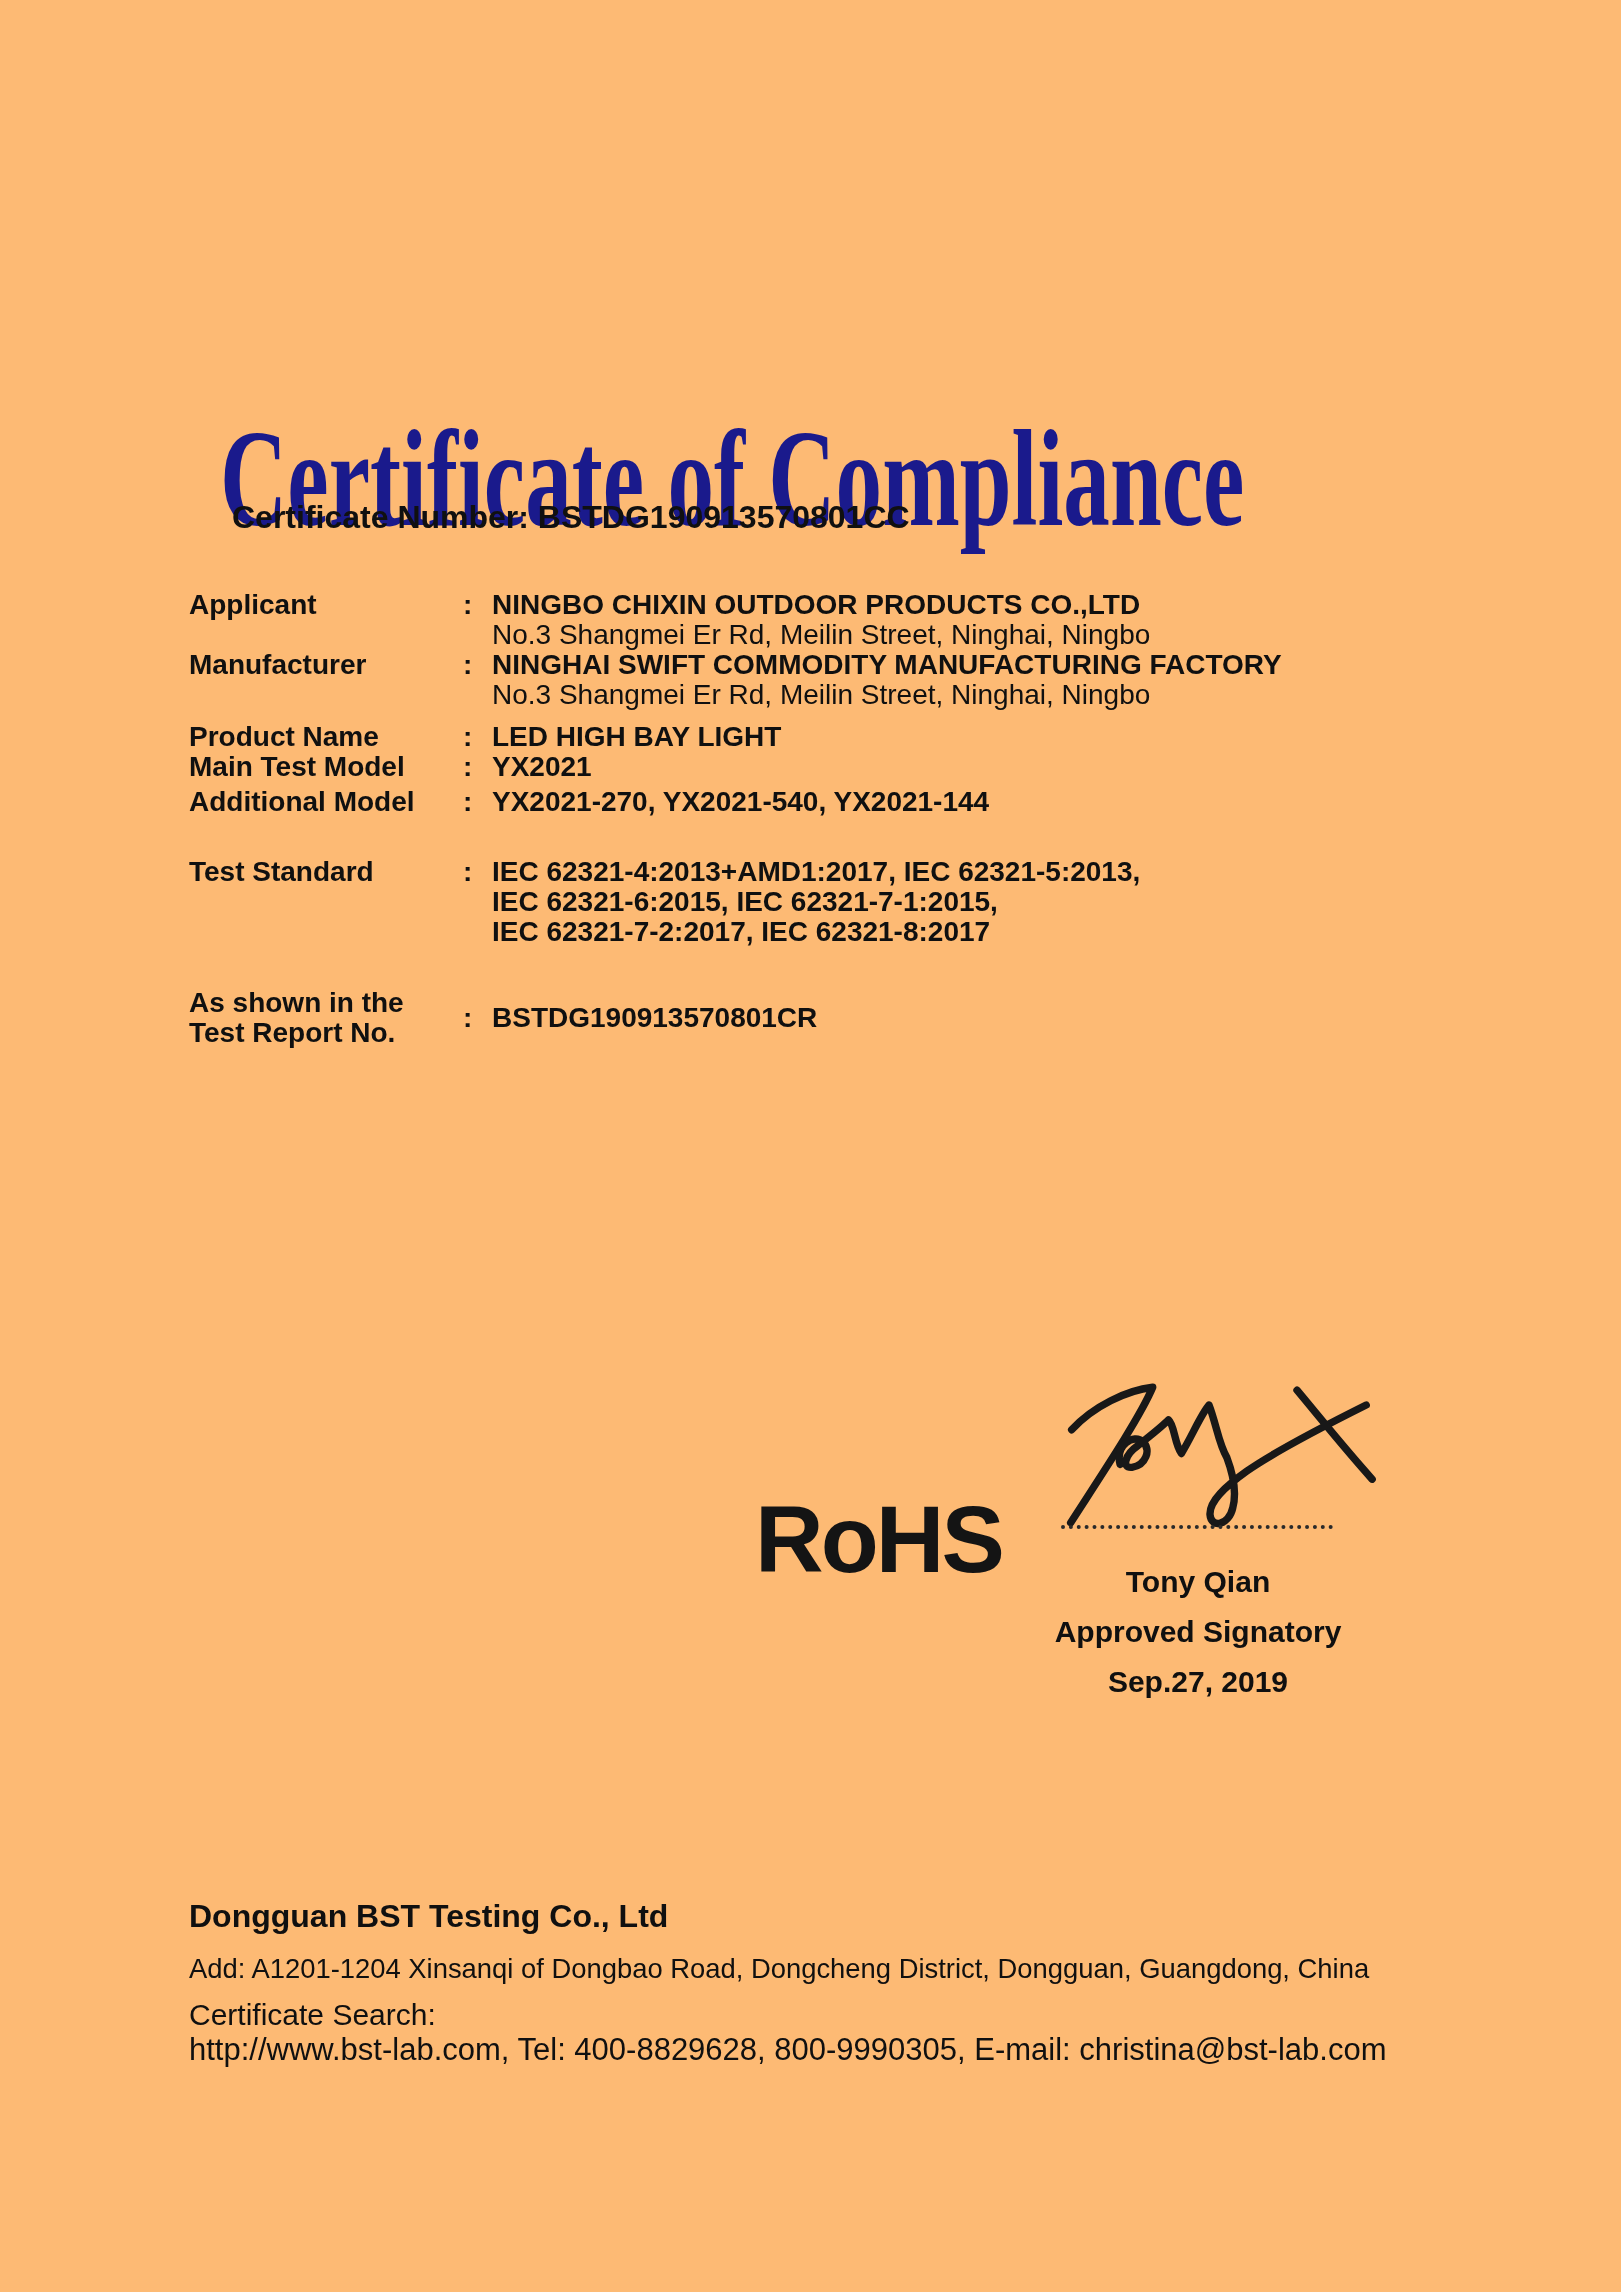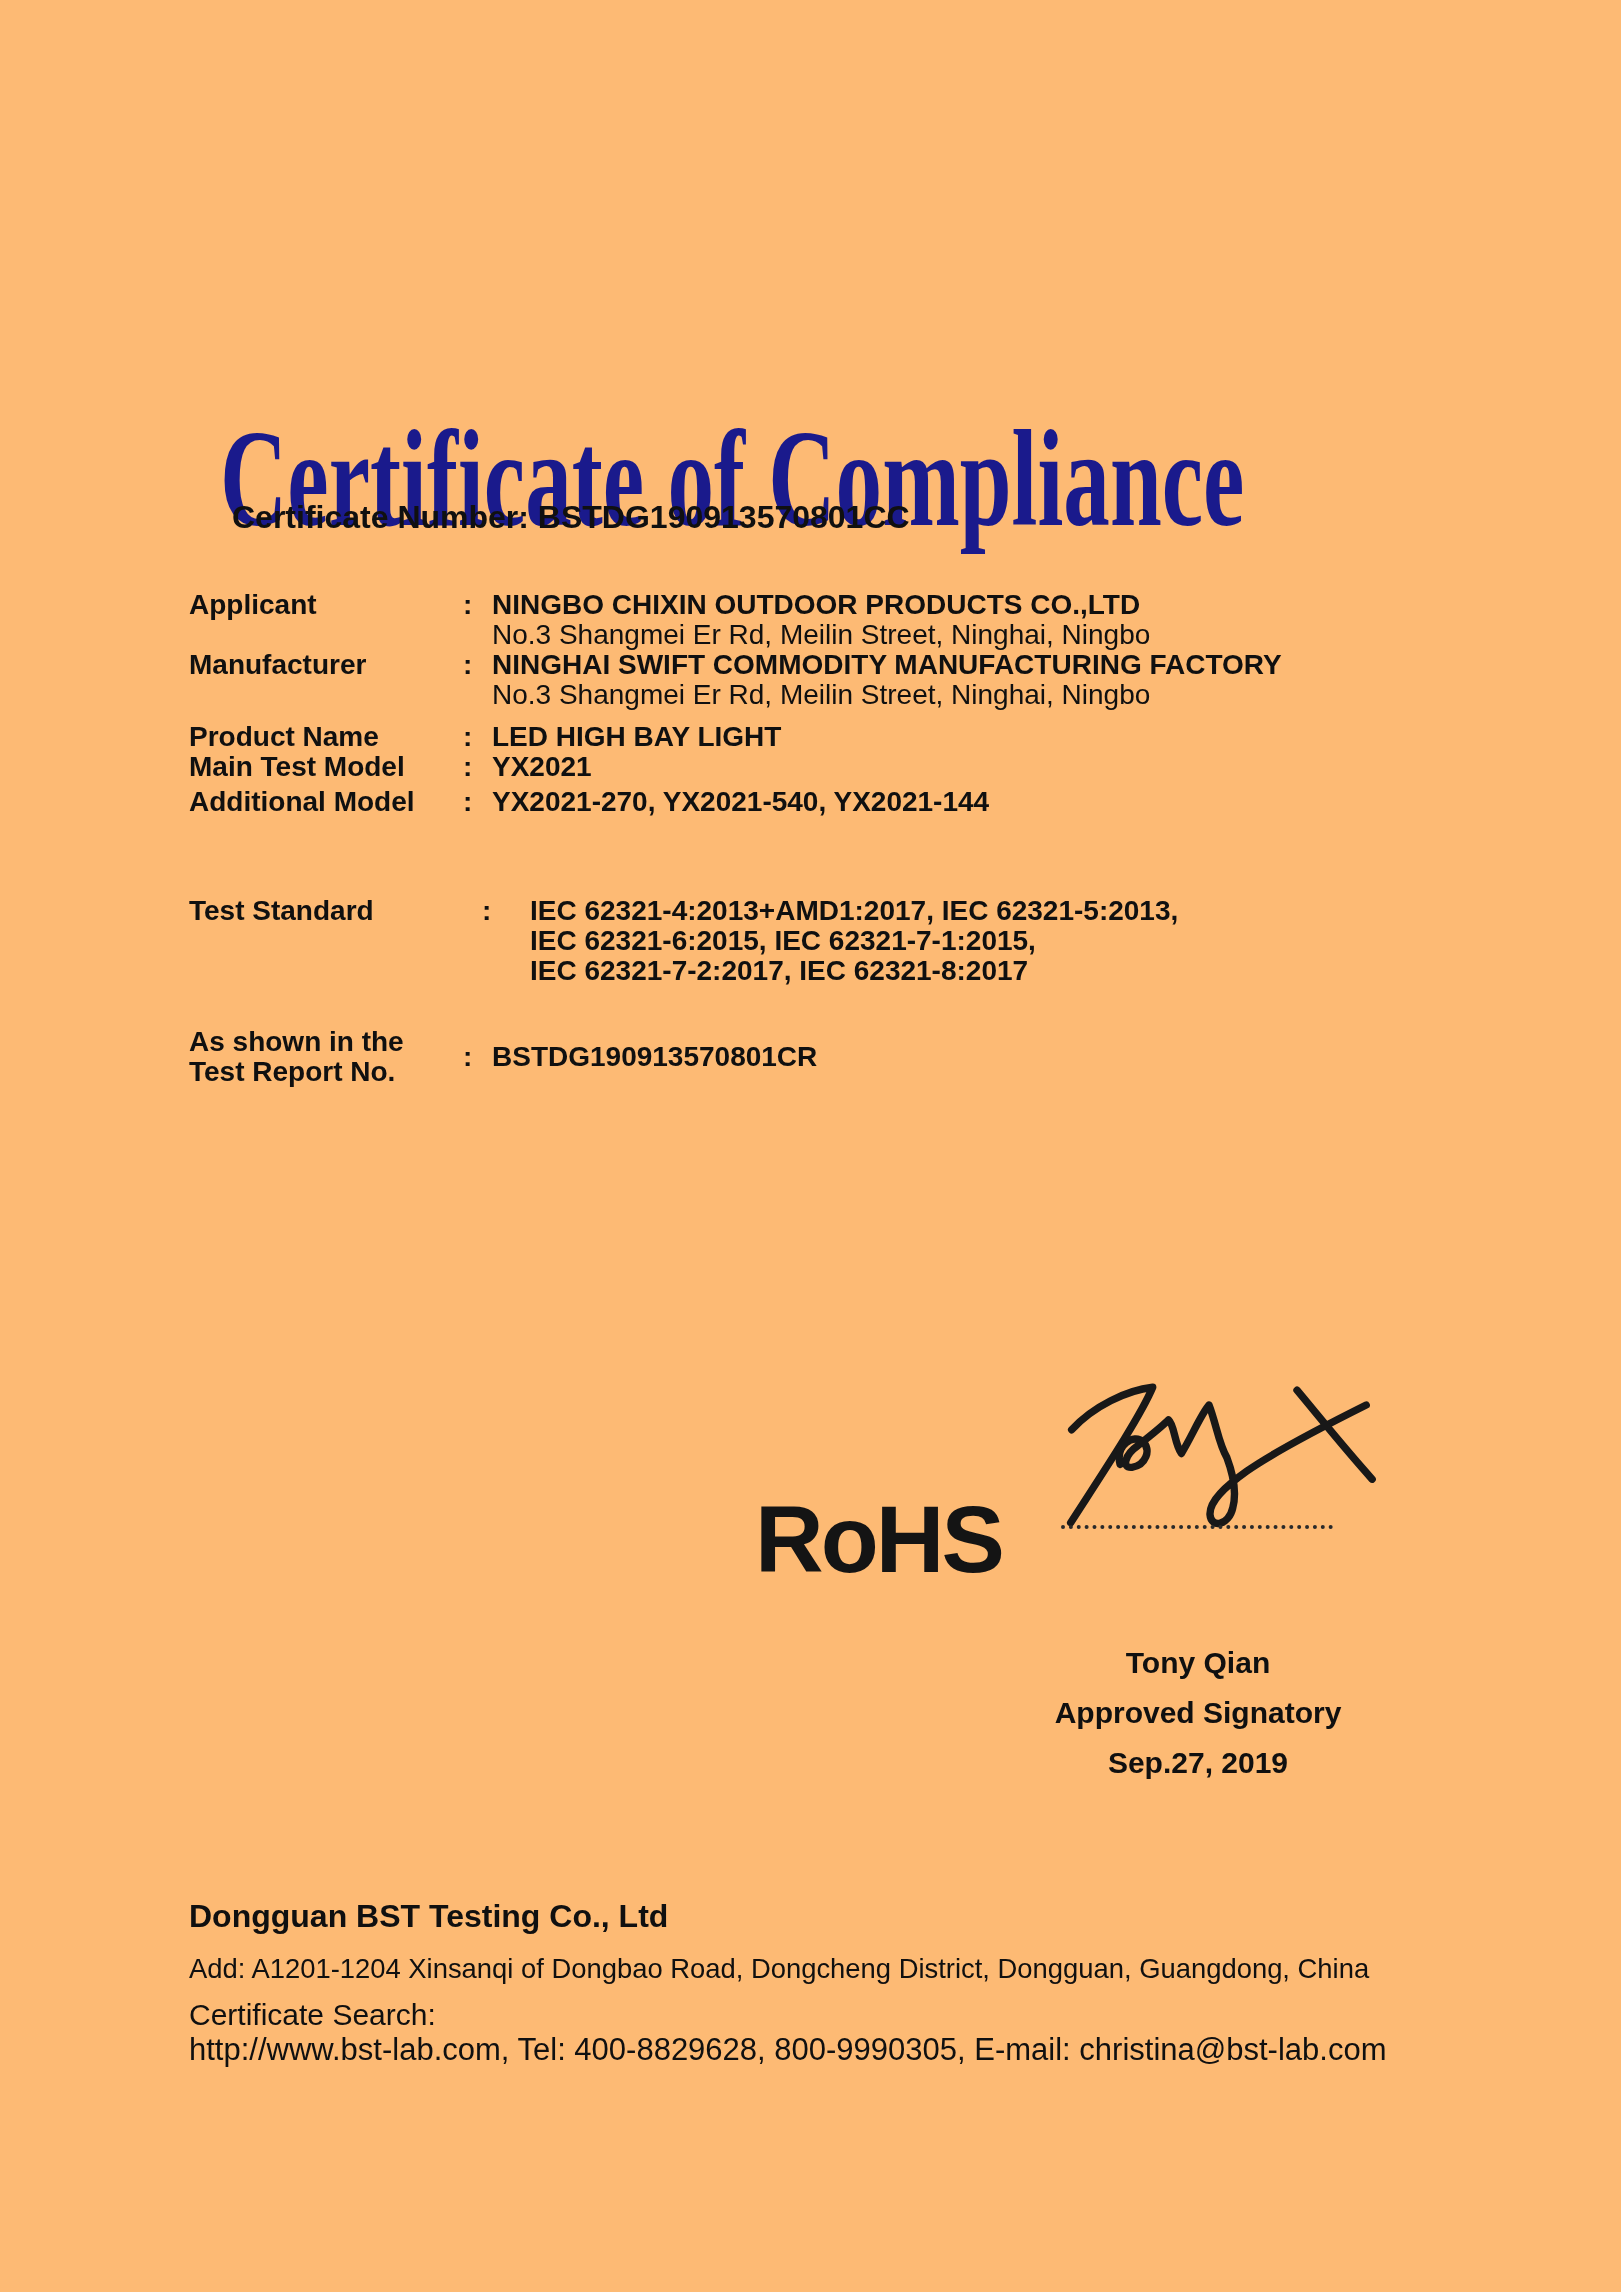--- a/index.html
+++ b/index.html
@@ -31,41 +31,41 @@
     font-size:28px; line-height:30px;
   }
   .frow { display:flex; align-items:flex-start; }
   .flabel { width:274px; flex:0 0 274px; font-weight:bold; }
   .fcolon { width:29px; flex:0 0 29px; font-weight:bold; }
   .fcolon.center { align-self:center; }
   .fvalue { font-weight:bold; }
   .fsub { font-weight:normal; }
   .gap12 { margin-top:11.8px; }
   .gap5  { margin-top:4.9px; }
-  .gap58 { margin-top:79px;gap:19px; }
+  .gap58 { margin-top:40px; }
   .gap42 { margin-top:41px;align-items:center; }
   .statement {
     position:absolute; left:189px; top:1162px; width:1247px;
     font-size:30px; line-height:54px;
     text-align:justify;
   }
   .rohs {
     position:absolute; left:755px; top:1490px;
     font-size:95px; line-height:98px; font-weight:bold;
     letter-spacing:-2.9px; color:#141414;
     white-space:nowrap;
   }
   .signature-svg { position:absolute; left:1042px; top:1368px; width:341px; height:169px; }
   .signature-svg path { stroke:#181818; stroke-width:7.5; fill:none; stroke-linecap:round; stroke-linejoin:round; }
   .dotted-line {
     position:absolute; left:1061px; top:1525px; width:272px; height:0;
     border-bottom:4.9px dotted #2a2a2a;
   }
   .sig-block {
-    position:absolute; left:1007px; top:1638px; width:382px;
+    position:absolute; left:1007px; top:1557px; width:382px;
     text-align:center; font-weight:bold;
     font-size:30px; line-height:50px;
   }
   .footer-company {
     position:absolute; left:189px; top:1898px;
     font-size:32px; line-height:37px; font-weight:bold;
     white-space:nowrap;
   }
   .footer-address {
     position:absolute; left:189px; top:1952px;

